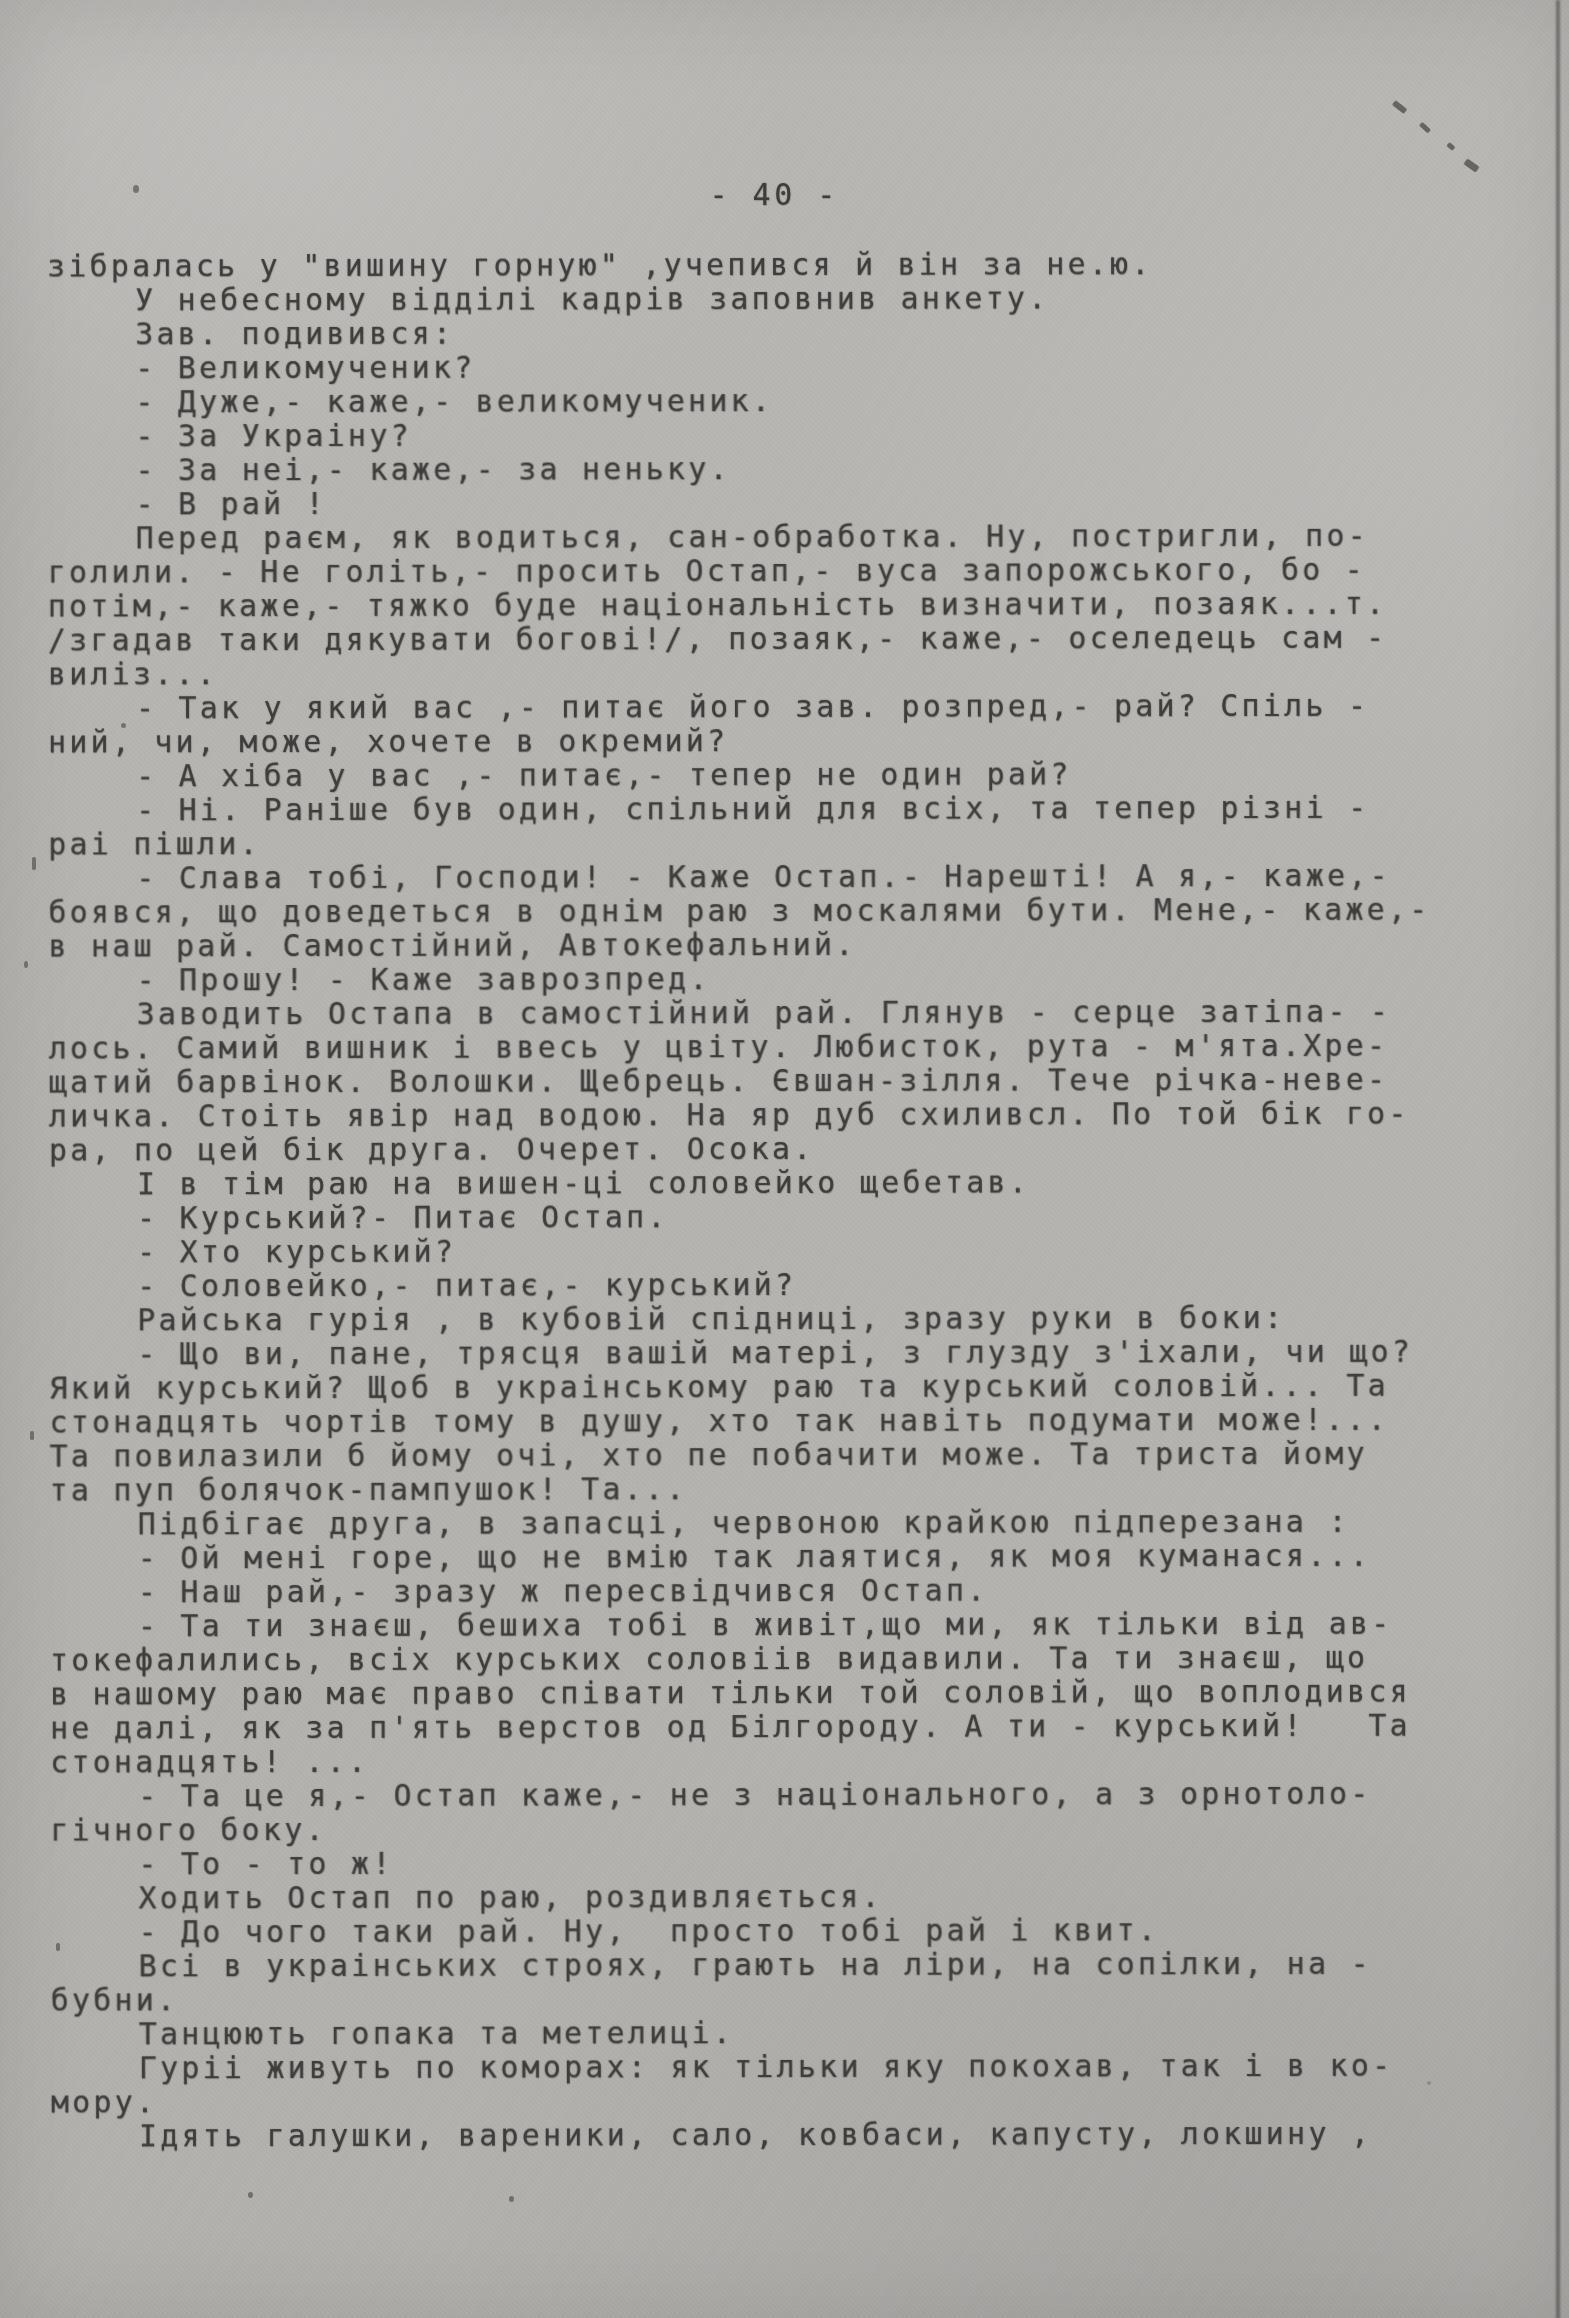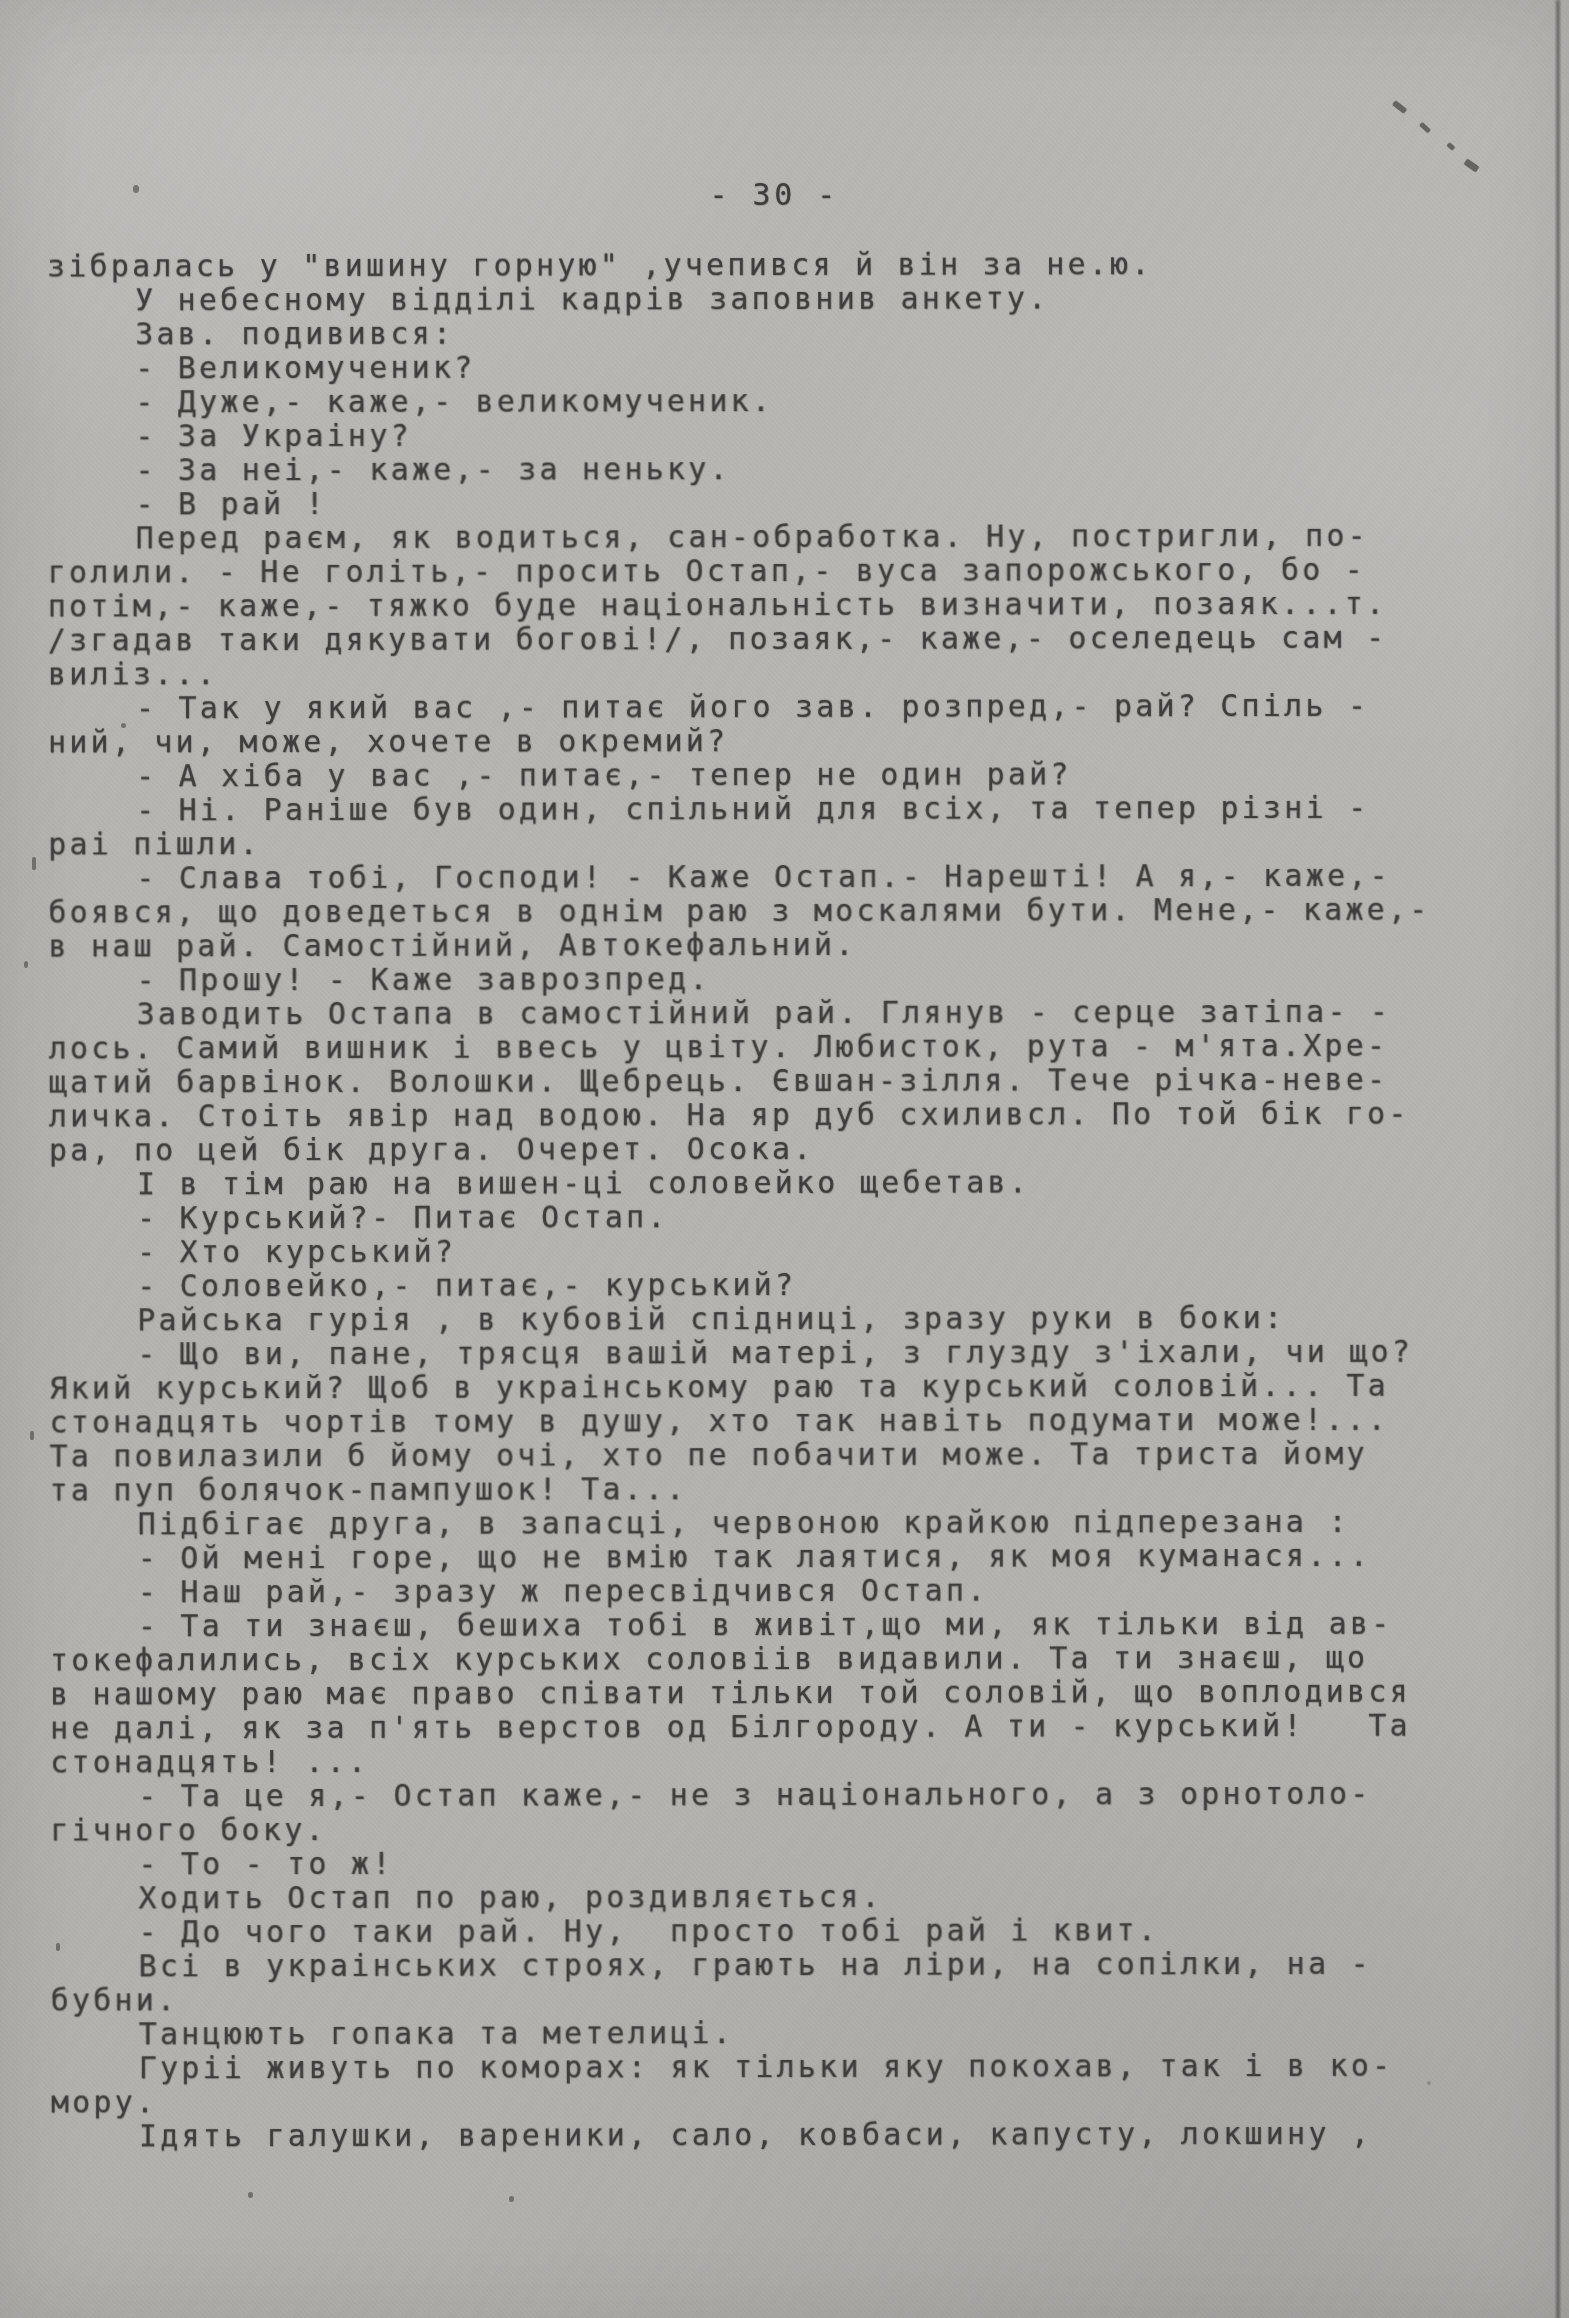--- a/index.html
+++ b/index.html
@@ -90,21 +90,21 @@
   .sp5 { left: 30px;   top: 1431px; width: 3.5px;  height: 9.3px; border-radius: 1.7px; }
   .sp6 { left: 56px;   top: 1943px; width: 3.5px;  height: 8px; border-radius: 1.7px; }
   .sp7 { left: 248px;  top: 2192px; width: 5.2px;  height: 6.4px; }
   .sp8 { left: 509px;  top: 2196px; width: 4.6px;  height: 5.8px; }
   .sp9 { left: 1427px; top: 2081px; width: 4px;  height: 4px;  opacity: .5; }
 </style>
 </head>
 <body>
 
 <div class="page">
-  <div class="page-number typed">- 30 -</div>
+  <div class="page-number typed">- 40 -</div>
 
   <div class="text-block typed" id="text-block">
       <div class="line">зібралась у "вишину горную" ,учепився й він за не.ю.</div>
       <div class="line ind">У небесному відділі кадрів заповнив анкету.</div>
       <div class="line ind">Зав. подивився:</div>
       <div class="line ind">- Великомученик?</div>
       <div class="line ind">- Дуже,- каже,- великомученик.</div>
       <div class="line ind">- За Украіну?</div>
       <div class="line ind">- За неі,- каже,- за неньку.</div>
       <div class="line ind">- В рай !</div>

